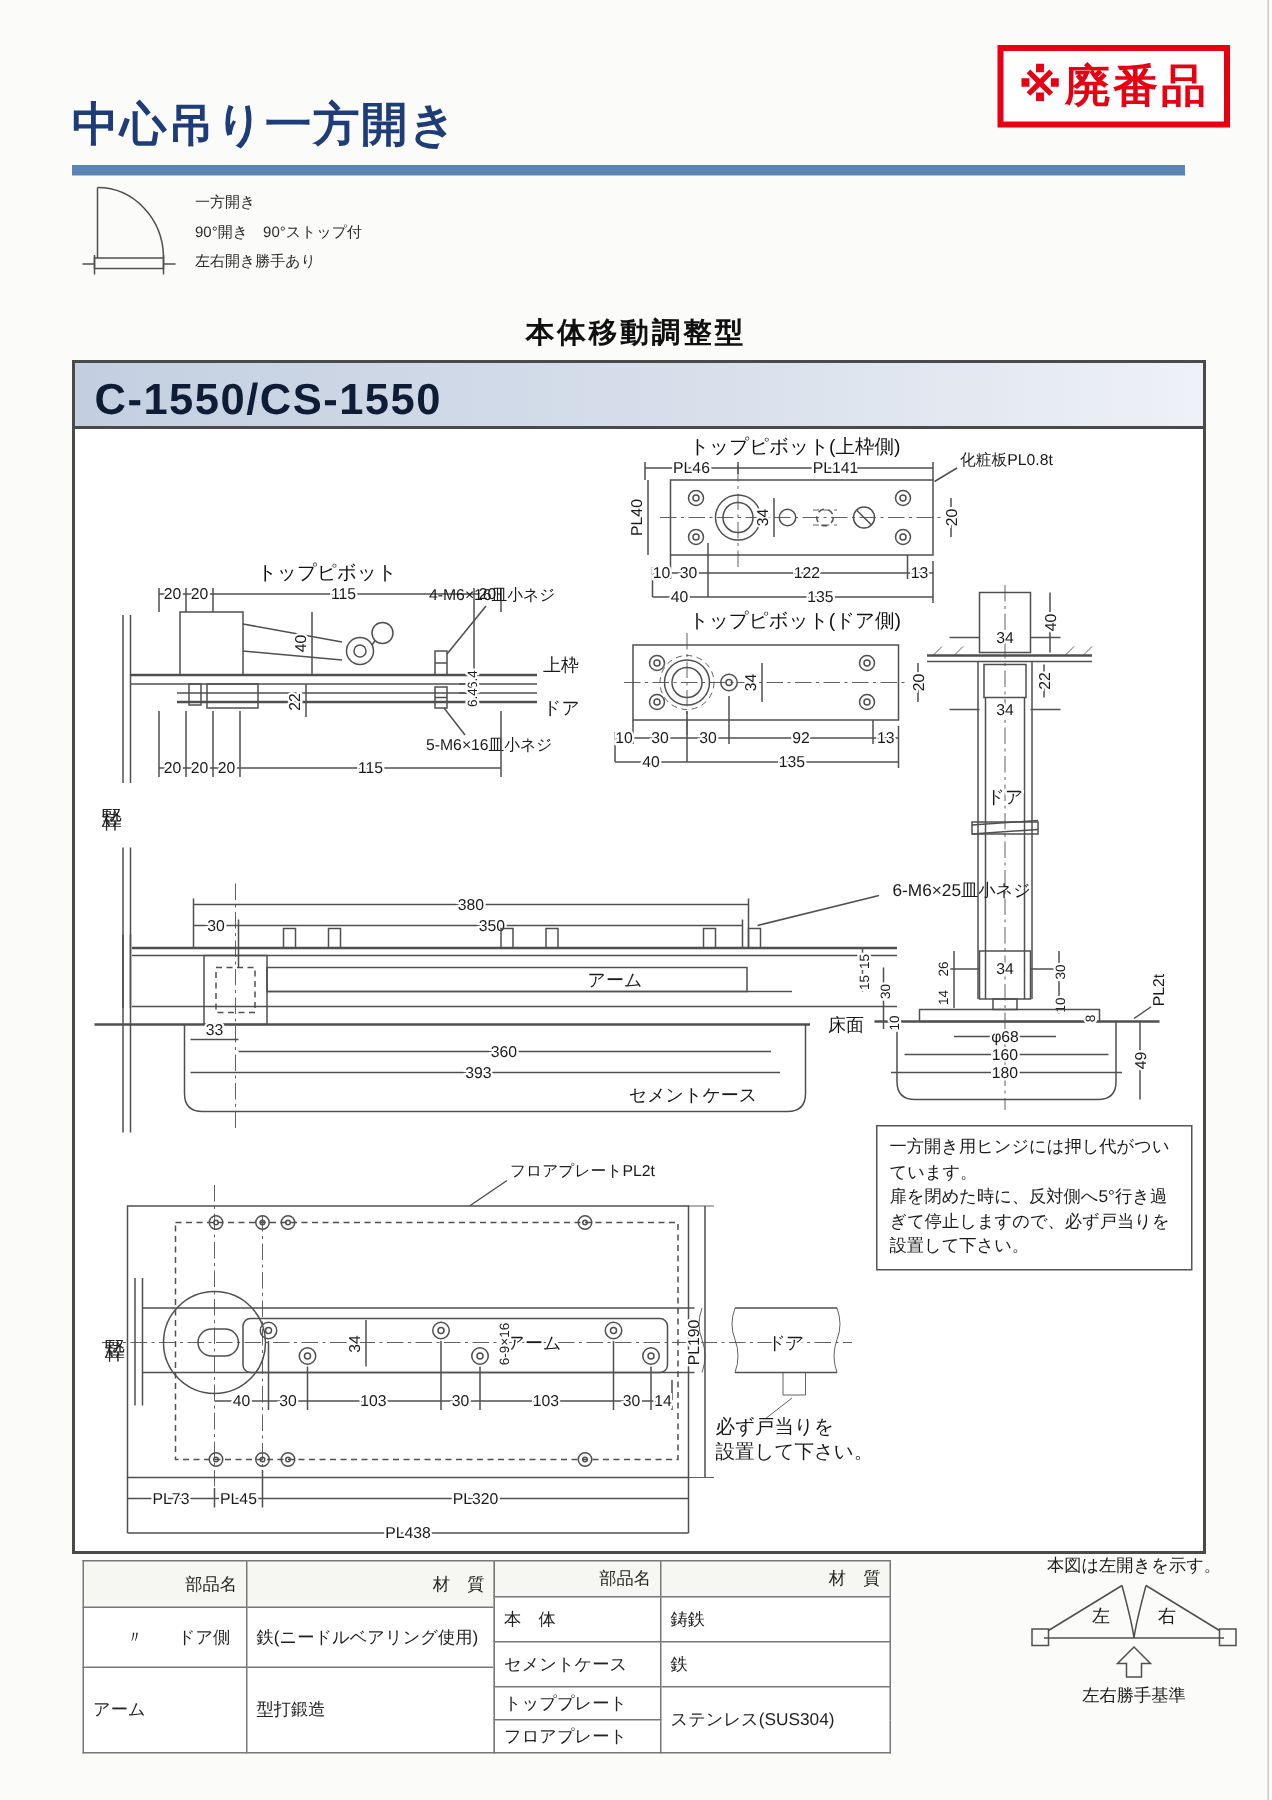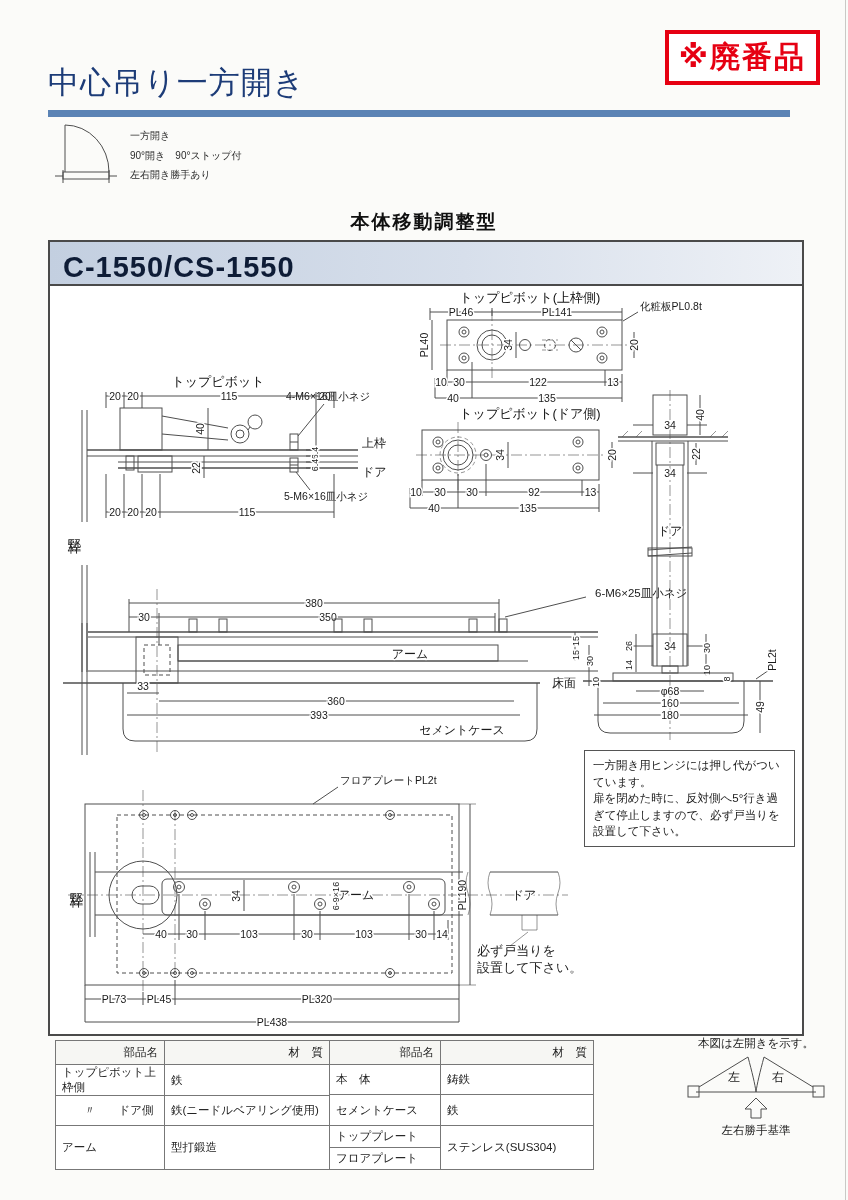--- a/index.html
+++ b/index.html
@@ -6,21 +6,21 @@
   body{
     width:848px;height:1200px;position:relative;
     background:#fbfbf9;
     font-family:"Liberation Sans","DejaVu Sans",sans-serif;
     color:#222;overflow:hidden;
   }
   .edge{position:absolute;right:2px;top:0;width:1px;height:100%;background:#c9c9c6}
   
   .badge{position:absolute;top:30px;right:28px;border:4px solid #e60012;color:#e60012;
     font-weight:bold;font-size:30px;padding:3px 10px;letter-spacing:2px;background:#fff}
-  .title{position:absolute;left:48px;top:62px;font-size:31px;font-weight:normal;color:#1d3c78;letter-spacing:1px}
+  .title{position:absolute;left:48px;top:62px;font-size:31px;font-weight:bold;color:#1d3c78;letter-spacing:1px}
   .rule{position:absolute;left:48px;top:110px;width:742px;height:7px;background:#5b83b5}
   .door-ico{position:absolute;left:54px;top:120px}
   .open-info{position:absolute;left:130px;top:126px;font-size:10px;line-height:19.5px;color:#2a2a2a}
   .type-label{position:absolute;left:48px;top:209px;width:752px;text-align:center;
     font-size:19px;font-weight:bold;color:#101010;letter-spacing:2px}
   
   .panel{position:absolute;left:48px;top:240px;width:752px;height:792px;border:2px solid #4a4a4a;background:#fff}
   .panel-header{position:absolute;left:0;top:0;right:0;height:42px;
     background:linear-gradient(90deg,#c3cfe0 0%,#d7dfeb 55%,#eef1f6 100%);
     border-bottom:2px solid #4a4a4a;display:flex;align-items:flex-end;padding-left:13px;
@@ -439,24 +439,20 @@
 </div>
 
 <div class="tables">
   <table class="pt">
     <tbody>
         <tr class="hd">
       <th style="width:96px">部品名</th>
       <th style="width:152px">材　質</th>
     </tr>
     <tr>
-      <td>トップピボット上枠側</td>
-      <td>鉄</td>
-    </tr>
-    <tr>
       <td class="ind">〃　　ドア側</td>
       <td>鉄(ニードルベアリング使用)</td>
     </tr>
     <tr class="tall">
       <td>アーム</td>
       <td>型打鍛造</td>
     </tr>
   </tbody>
     </table>
   <table class="pt pt-right">

